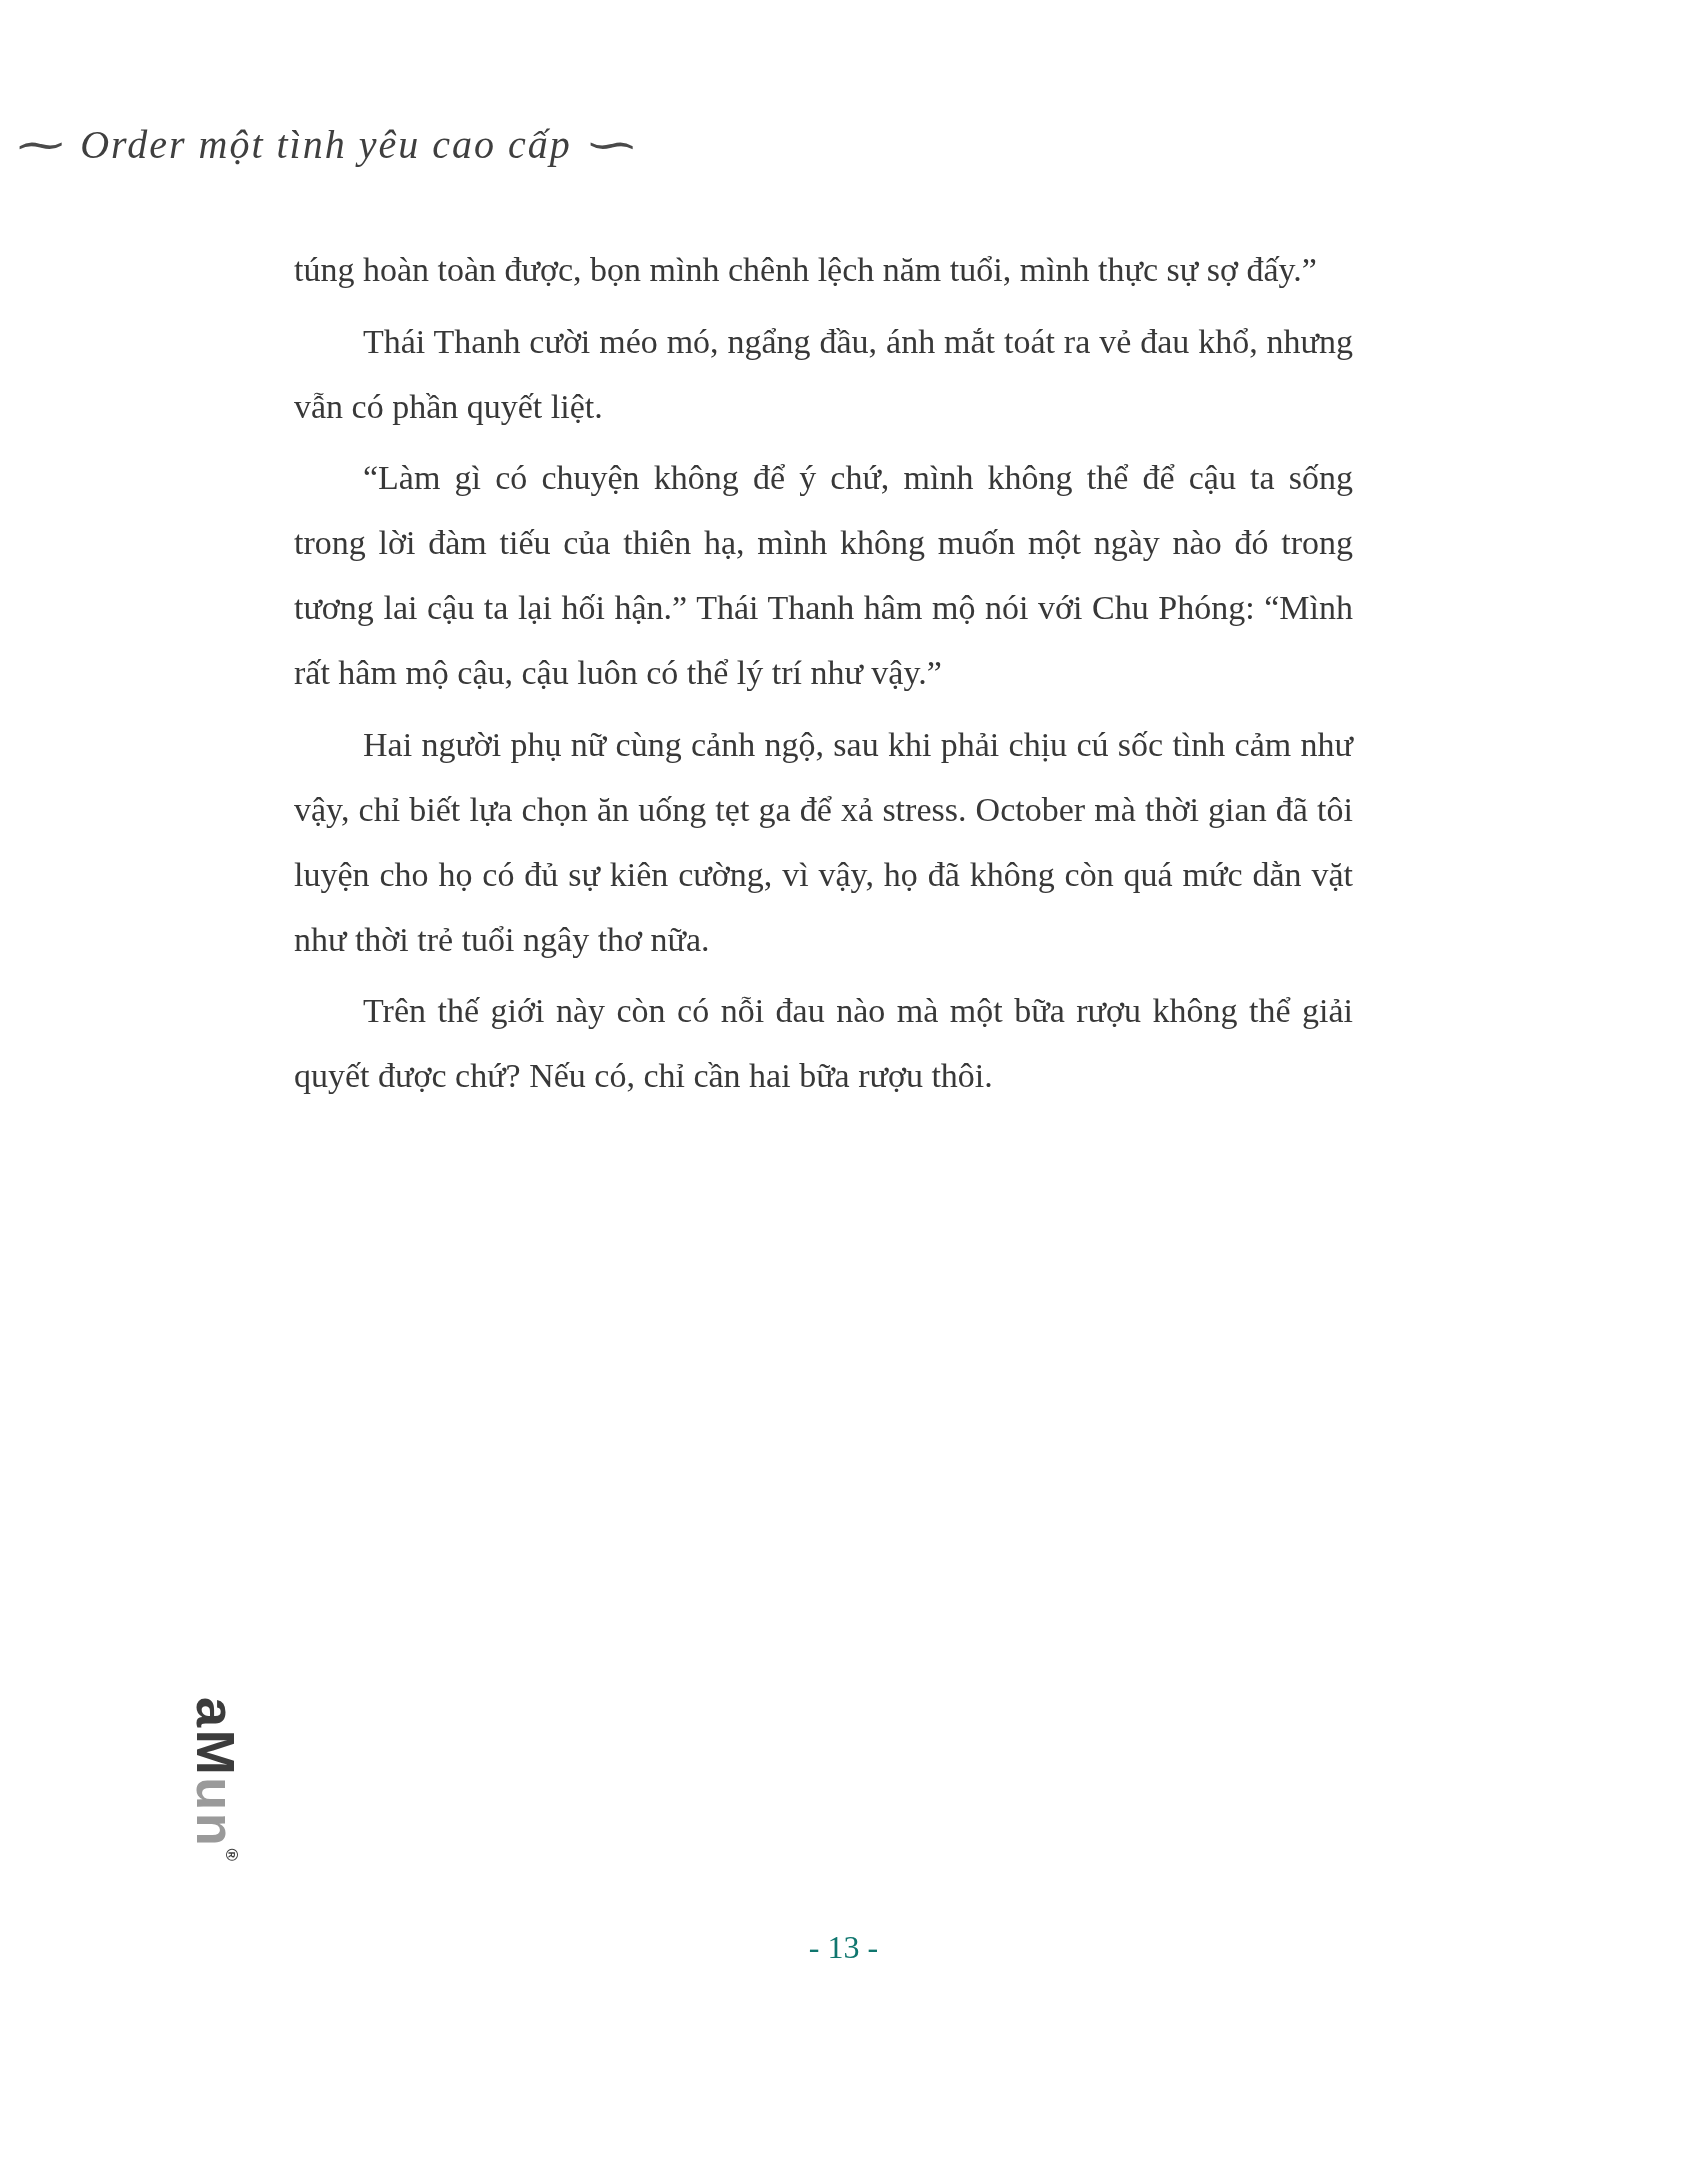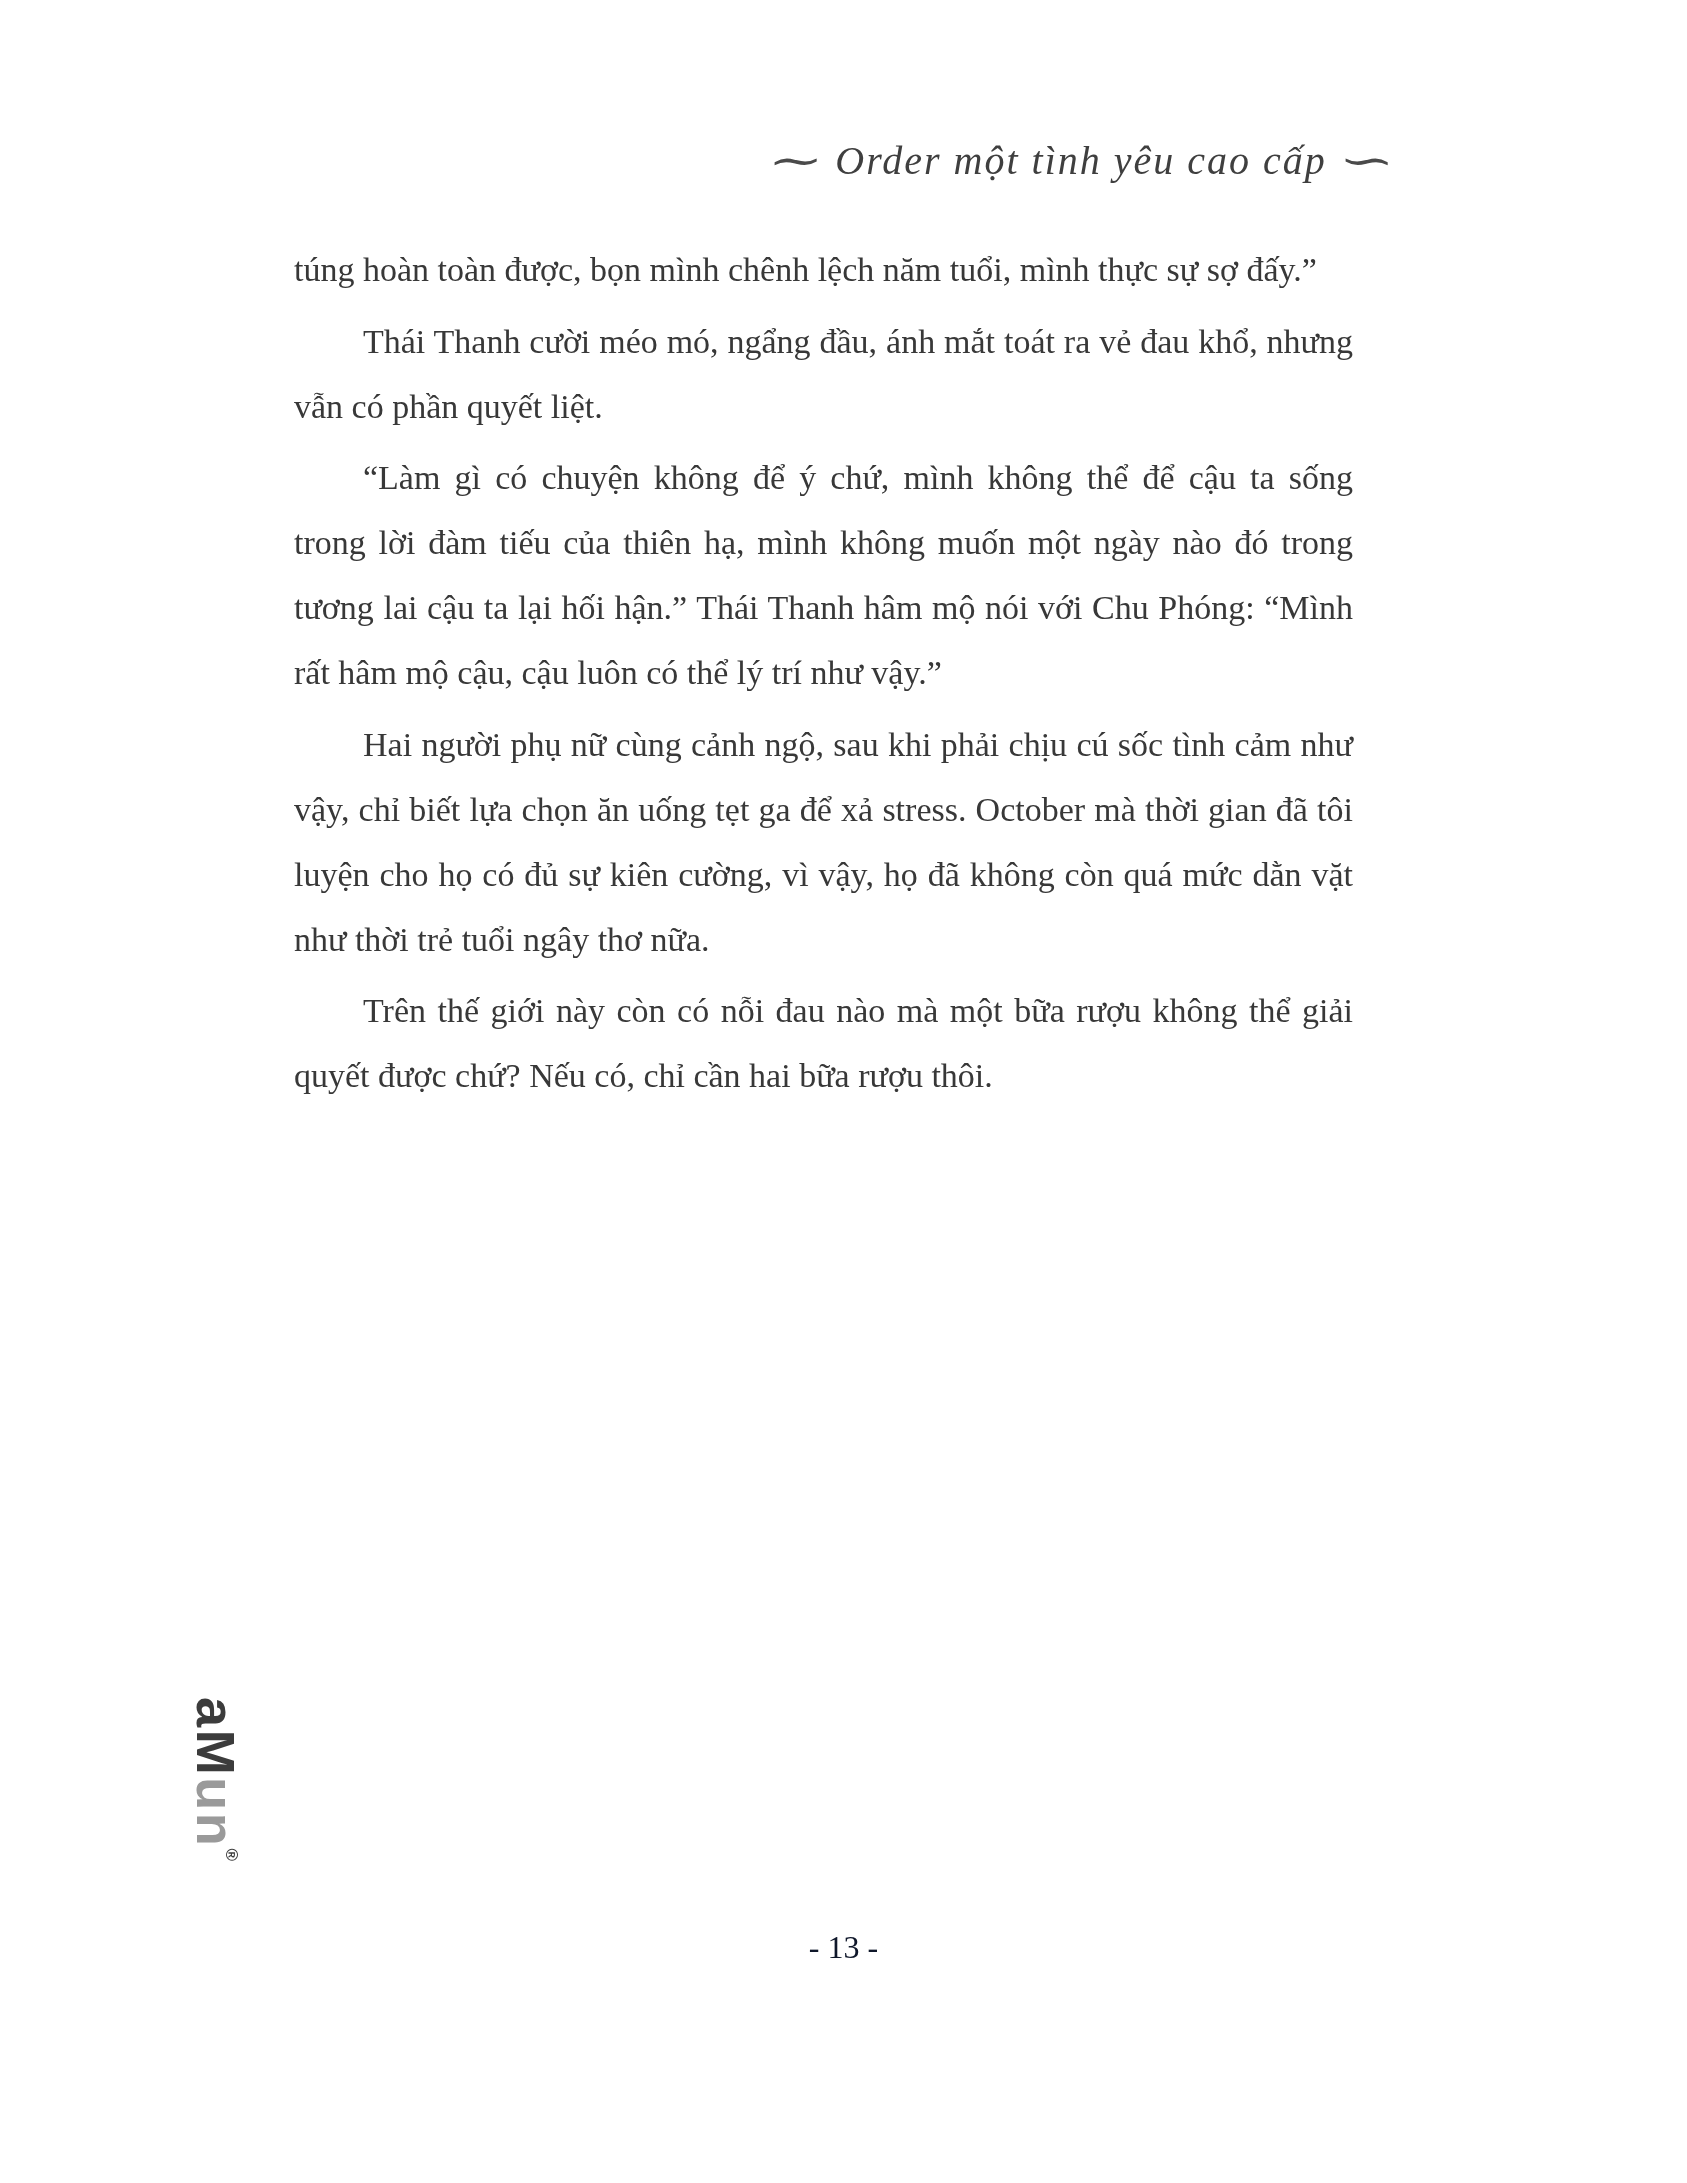--- a/index.html
+++ b/index.html
@@ -13,24 +13,24 @@
     height: 2183px;
     background: #ffffff;
     overflow: hidden;
     font-family: "Liberation Serif", serif;
     color: #3a3a3a;
   }
 
   
   .running-header {
     position: absolute;
-    top: 136px;
+    top: 120px;
     left: 0;
     width: 1407px;
-    text-align: right;
+    text-align: left;
     white-space: nowrap;
   }
   .running-header .orn {
     font-family: "DejaVu Serif", serif;
     font-size: 42px;
     color: #4a4a4a;
     display: inline-block;
     transform: scaleX(1.6);
     vertical-align: middle;
     margin: 0 22.5px;
@@ -89,21 +89,21 @@
 
   
   .page-number {
     position: absolute;
     top: 1929px;
     left: 0;
     width: 1687px;
     text-align: center;
     font-family: "Liberation Serif", serif;
     font-size: 32px;
-    color: #0f172a;
+    color: #0f766e;
   }
 </style>
 </head>
 <body>
 
 <div class="page">
 
   <div class="running-header">
     <span class="orn">∼</span><span class="title">Order một tình yêu cao cấp</span><span class="orn">∽</span>
   </div>

